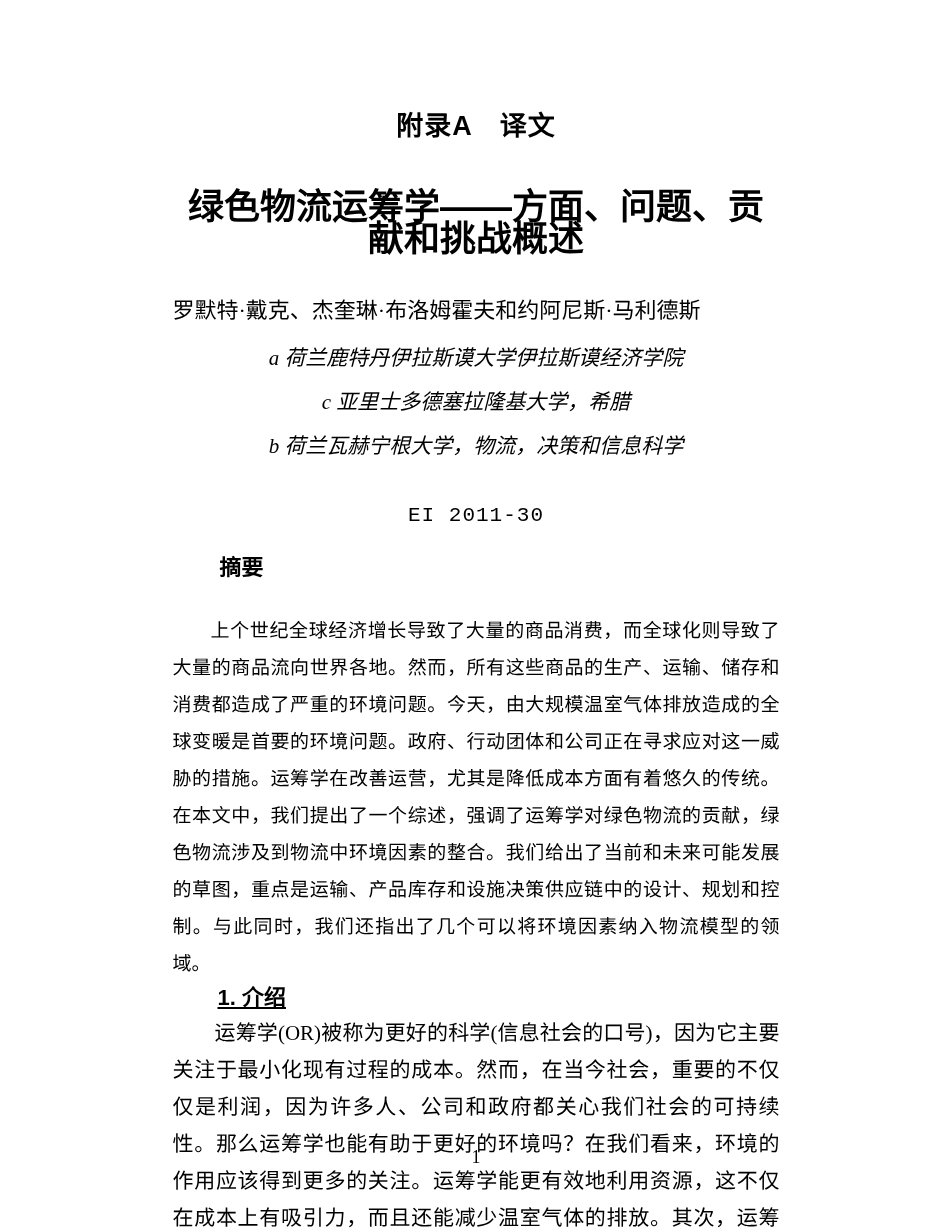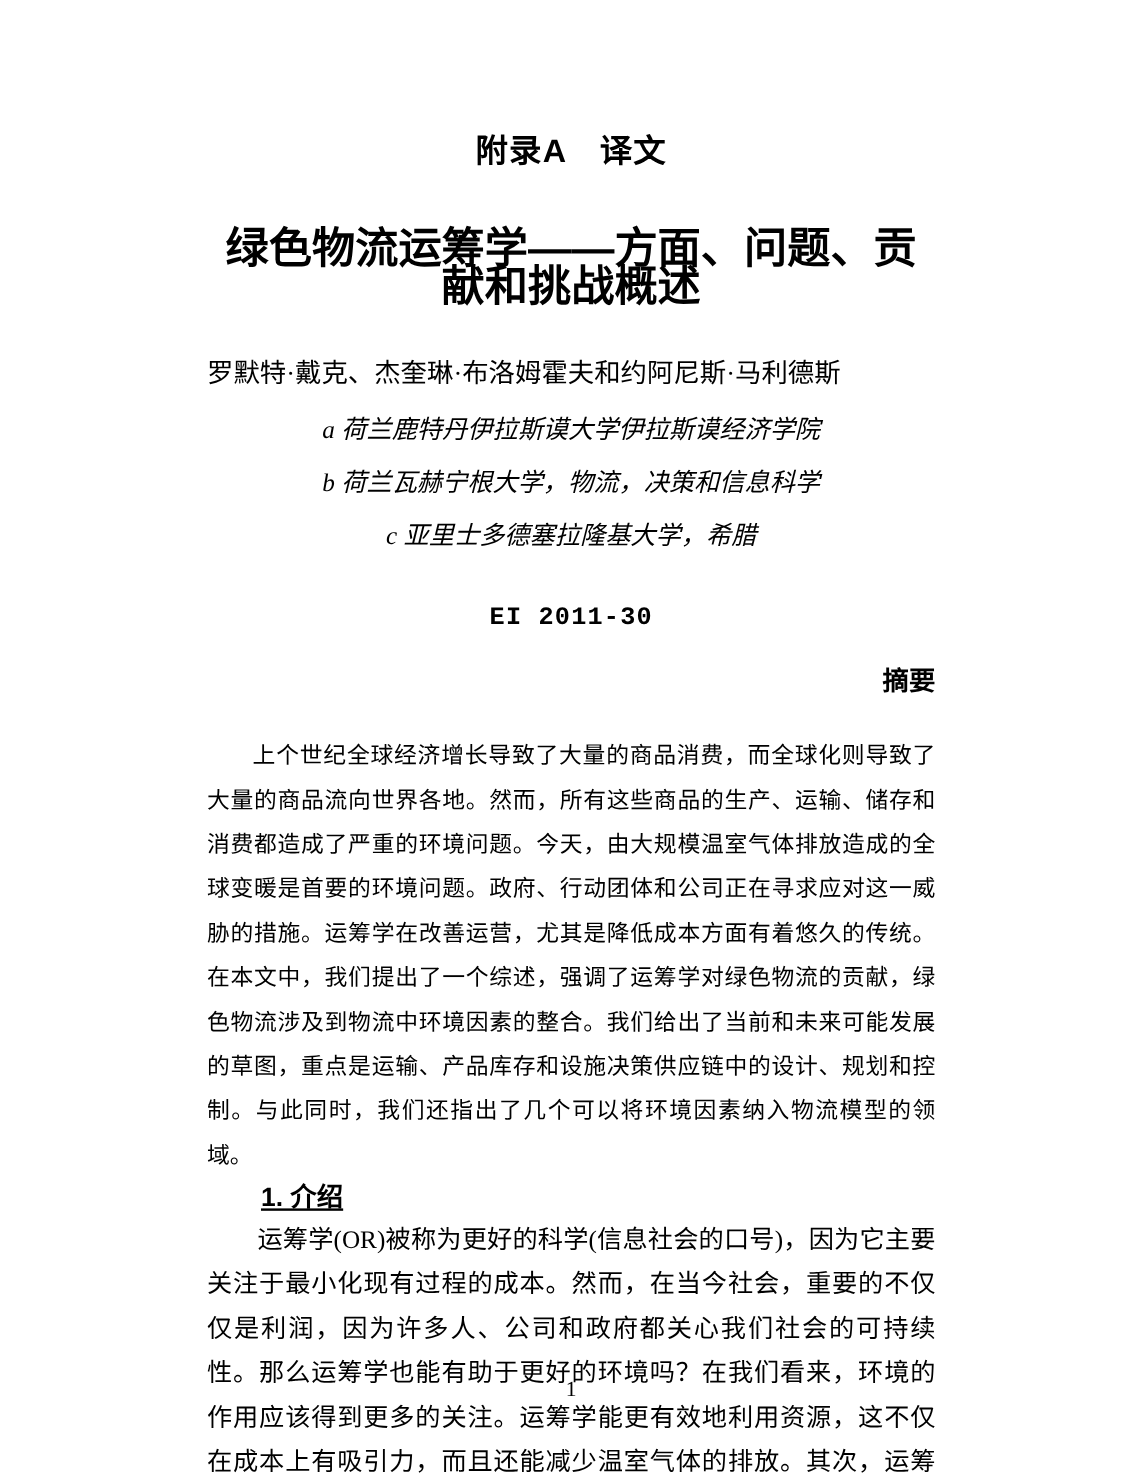--- a/index.html
+++ b/index.html
@@ -43,32 +43,31 @@
     text-align: center;
     font-style: italic;
     font-size: 21px;
     line-height: 24px;
   }
   .affiliation.first { margin-top: 22px; }
   .report-id {
     margin: 45px 0 0 0;
     text-align: center;
     font-family: "Liberation Mono", "DejaVu Sans Mono", monospace;
-    font-weight: bold;
+    font-weight: normal;
     font-size: 21px;
     line-height: 25px;
     letter-spacing: 1px;
   }
   .abstract-heading {
     margin: 26px 0 0 47px;
     font-family: "Liberation Sans", "DejaVu Sans", sans-serif;
     font-weight: bold;
     font-size: 22px;
     line-height: 28px;
-    text-align: right;
   }
   .body-para {
     margin: 30px 0 0 0;
     font-size: 19px;
     line-height: 37px;
     text-align: justify;
     text-indent: 2em;
   }
   .section-heading {
     margin: 2px 0 0 45px;
@@ -101,23 +100,23 @@
 <div class="page">
 
   <h1 class="appendix-title">附录A　译文</h1>
 
   <h2 class="paper-title">绿色物流运筹学——方面、问题、贡献和挑战概述</h2>
 
   <p class="authors">罗默特·戴克、杰奎琳·布洛姆霍夫和约阿尼斯·马利德斯</p>
 
   <p class="affiliation first">a 荷兰鹿特丹伊拉斯谟大学伊拉斯谟经济学院</p>
 
+  <p class="affiliation">c 亚里士多德塞拉隆基大学，希腊</p>
+
   <p class="affiliation">b 荷兰瓦赫宁根大学，物流，决策和信息科学</p>
-
-  <p class="affiliation">c 亚里士多德塞拉隆基大学，希腊</p>
 
   <p class="report-id">EI 2011-30</p>
 
   <h3 class="abstract-heading">摘要</h3>
 
   <p class="body-para">上个世纪全球经济增长导致了大量的商品消费，而全球化则导致了大量的商品流向世界各地。然而，所有这些商品的生产、运输、储存和消费都造成了严重的环境问题。今天，由大规模温室气体排放造成的全球变暖是首要的环境问题。政府、行动团体和公司正在寻求应对这一威胁的措施。运筹学在改善运营，尤其是降低成本方面有着悠久的传统。在本文中，我们提出了一个综述，强调了运筹学对绿色物流的贡献，绿色物流涉及到物流中环境因素的整合。我们给出了当前和未来可能发展的草图，重点是运输、产品库存和设施决策供应链中的设计、规划和控制。与此同时，我们还指出了几个可以将环境因素纳入物流模型的领域。</p>
 
   <h3 class="section-heading">1. 介绍</h3>
 
   <p class="section-para">运筹学(OR)被称为更好的科学(信息社会的口号)，因为它主要关注于最小化现有过程的成本。然而，在当今社会，重要的不仅仅是利润，因为许多人、公司和政府都关心我们社会的可持续性。那么运筹学也能有助于更好的环境吗？在我们看来，环境的作用应该得到更多的关注。运筹学能更有效地利用资源，这不仅在成本上有吸引力，而且还能减少温室气体的排放。其次，运筹学有助于确定环境因素和成本之间的权衡。很多时候，大量减少只需略微增加成本就能实现最大</p>

